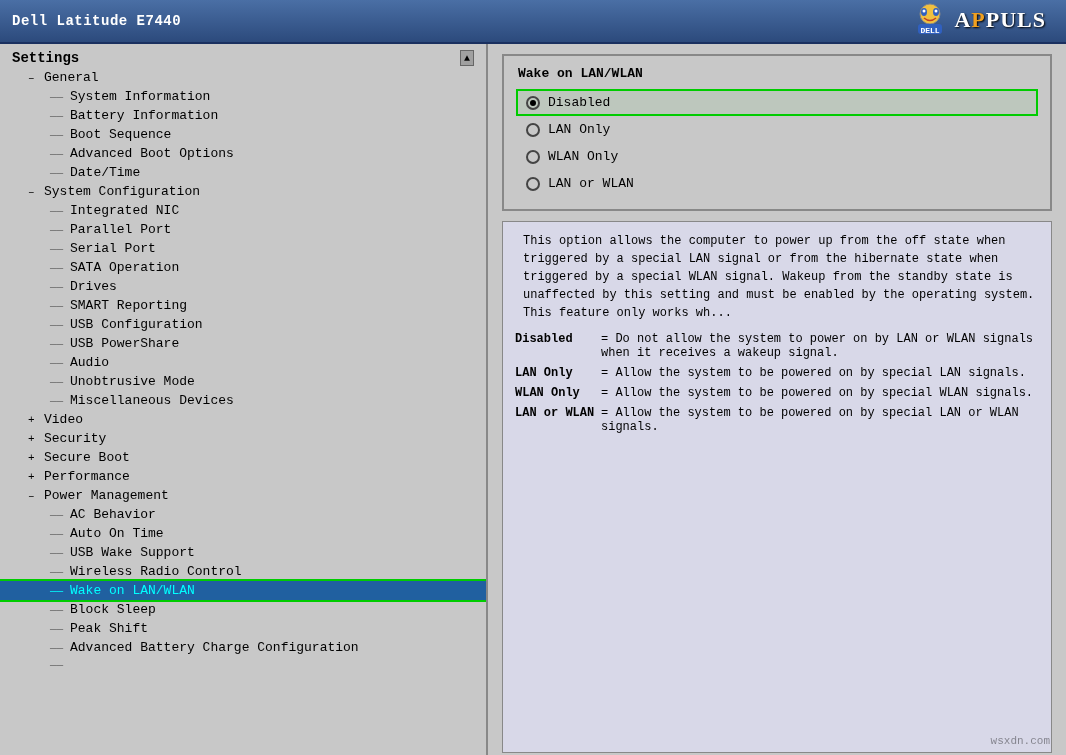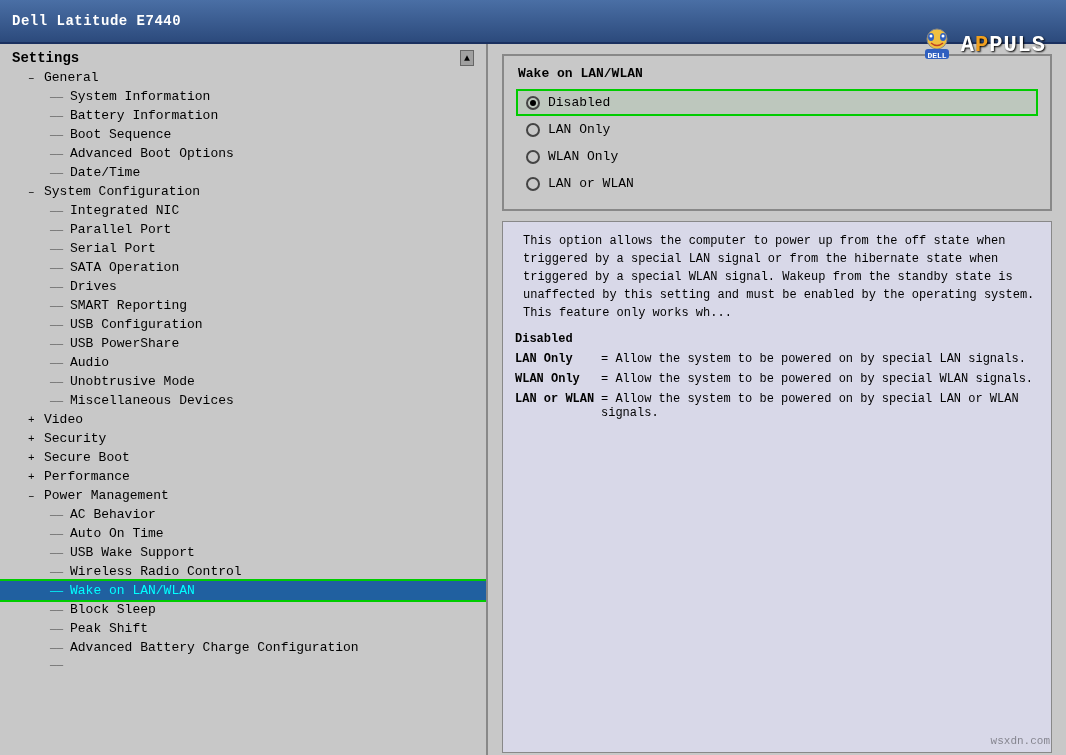--- a/index.html
+++ b/index.html
@@ -27,21 +27,21 @@
     .title-text {
       color: white;
       font-size: 14px;
       font-weight: bold;
       letter-spacing: 0.5px;
     }
 
     
     .watermark {
       position: absolute;
-      top: 25px;
+      top: 0;
       right: 20px;
       display: flex;
       align-items: center;
       gap: 4px;
     }
 
     .watermark-icon {
       width: 40px;
       height: 40px;
     }
@@ -265,21 +265,21 @@
   <svg class="watermark-icon" viewBox="0 0 40 40">
     <circle cx="20" cy="14" r="10" fill="#f0c040" stroke="#888" stroke-width="1"></circle>
     <ellipse cx="14" cy="12" rx="3" ry="4" fill="#3060c0"></ellipse>
     <ellipse cx="26" cy="12" rx="3" ry="4" fill="#3060c0"></ellipse>
     <circle cx="14" cy="11" r="1.5" fill="white"></circle>
     <circle cx="26" cy="11" r="1.5" fill="white"></circle>
     <path d="M14 18 Q20 23 26 18" stroke="#c04020" stroke-width="1.5" fill="none"></path>
     <rect x="8" y="24" width="24" height="10" rx="3" fill="#3060c0"></rect>
     <text x="20" y="33" text-anchor="middle" fill="white" font-size="8" font-weight="bold">DELL</text>
   </svg>
-  <span class="watermark-text" style="color:white; text-shadow: 1px 1px 2px #000;">A<span style="color:#f0a020;">P</span>PULS</span>
+  <span class="watermark-text" style="color:white; text-shadow: 1px 1px 2px #000; font-family: Liberation Serif, serif;">A<span style="color:#f0a020;">P</span>PULS</span>
 </div>
 
 <div class="main-content">
 
   <div class="settings-panel">
     <div style="display:flex; align-items:center; padding: 6px 12px 2px 12px; gap: 4px;">
       <span class="settings-header" style="padding:0;">Settings</span>
       <div style="margin-left:auto;">
         <div class="scroll-btn">▲</div>
       </div>
@@ -451,20 +451,21 @@
       </div>
     </div>
 
     <div class="desc-box">
       <p class="desc-text">
         This option allows the computer to power up from the off state when triggered by a special LAN signal or from the hibernate state when triggered by a special WLAN signal. Wakeup from the standby state is unaffected by this setting and must be enabled by the operating system. This feature only works wh...
       </p>
       <div style="margin-top: 10px;">
         <div class="desc-item">
           <span class="desc-key">Disabled</span>
+          <span class="desc-val">= Do not allow the system to power on by LAN or WLAN signals when it receives a wakeup signal.</span>
         </div>
         <div class="desc-item">
           <span class="desc-key">LAN Only</span>
           <span class="desc-val">= Allow the system to be powered on by special LAN signals.</span>
         </div>
         <div class="desc-item">
           <span class="desc-key">WLAN Only</span>
           <span class="desc-val">= Allow the system to be powered on by special WLAN signals.</span>
         </div>
         <div class="desc-item">

